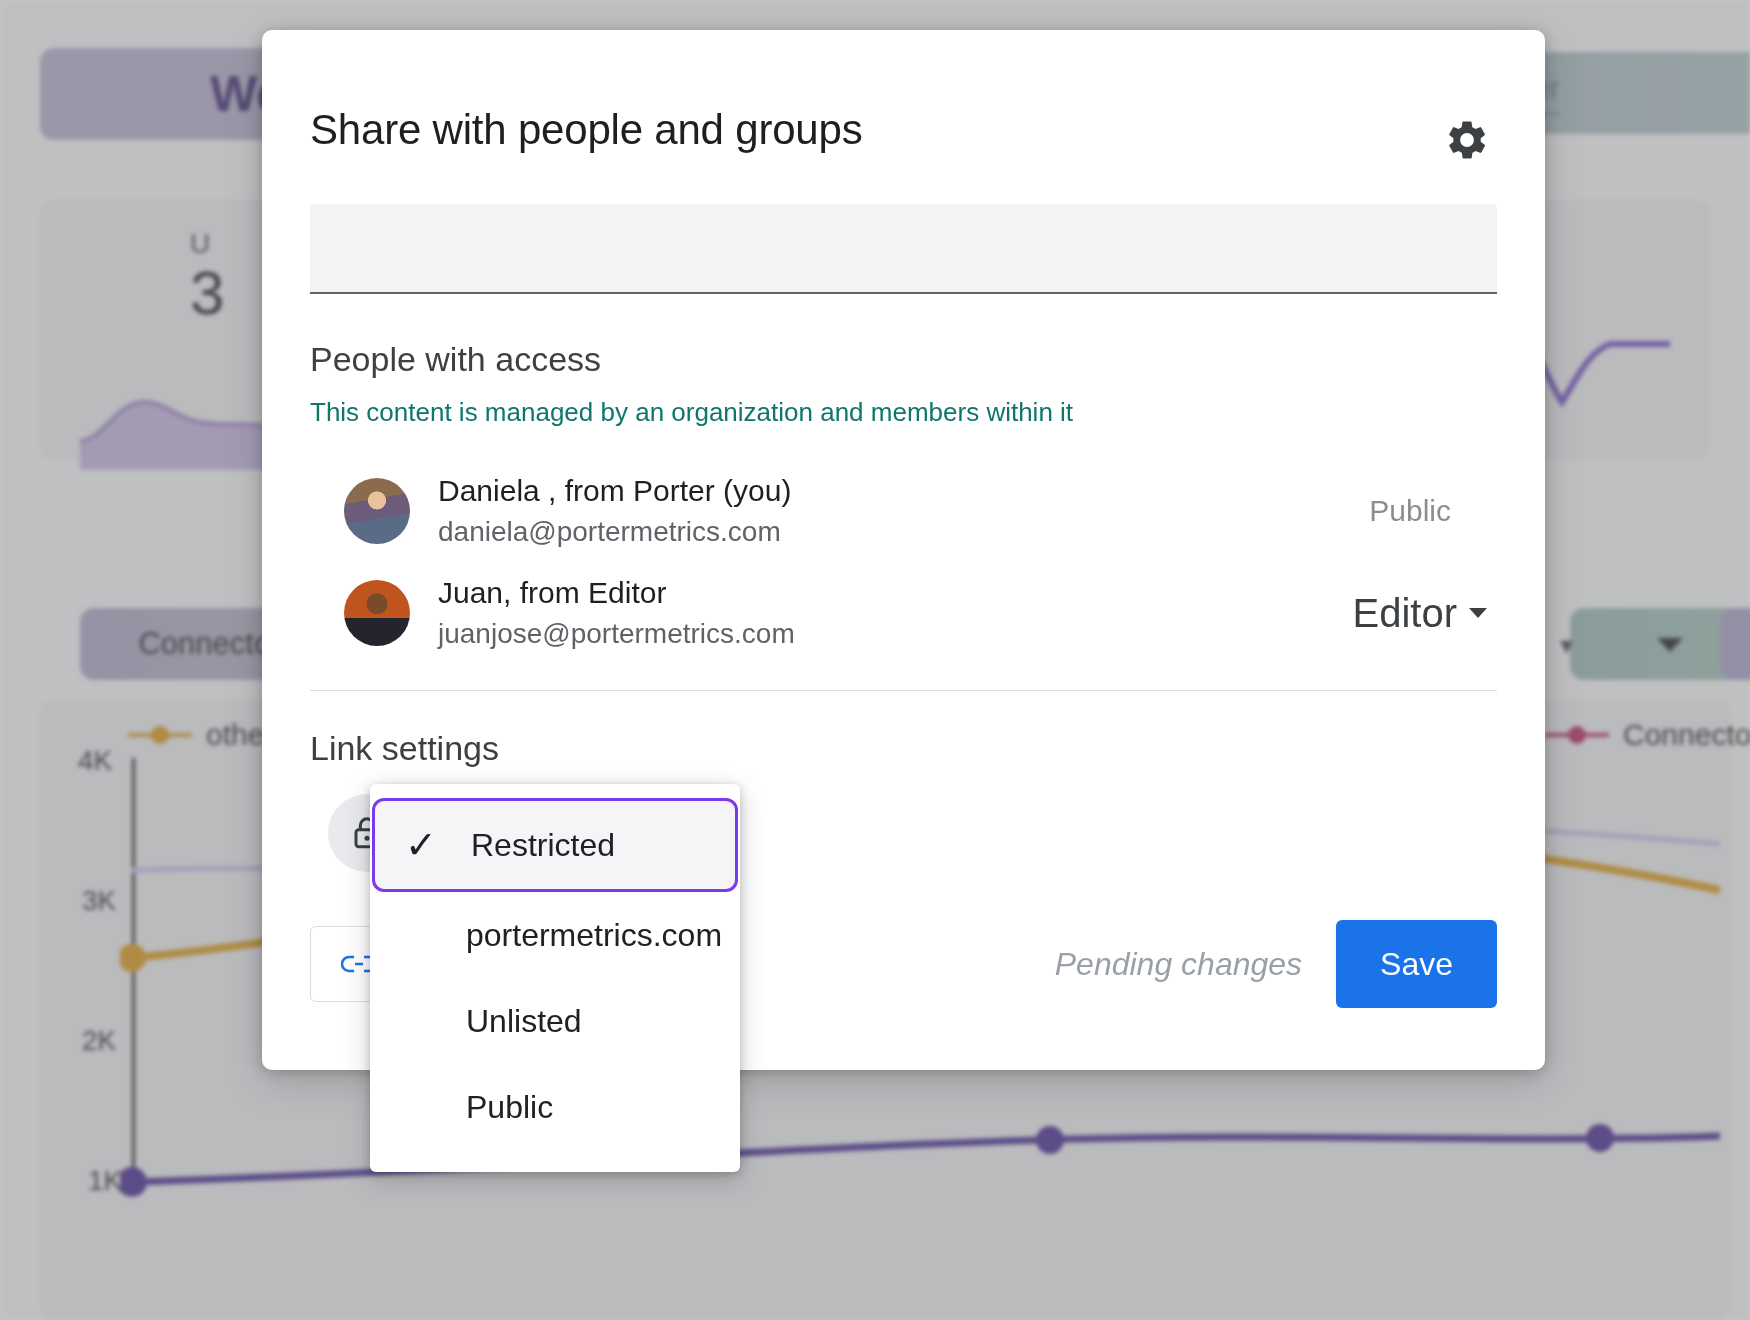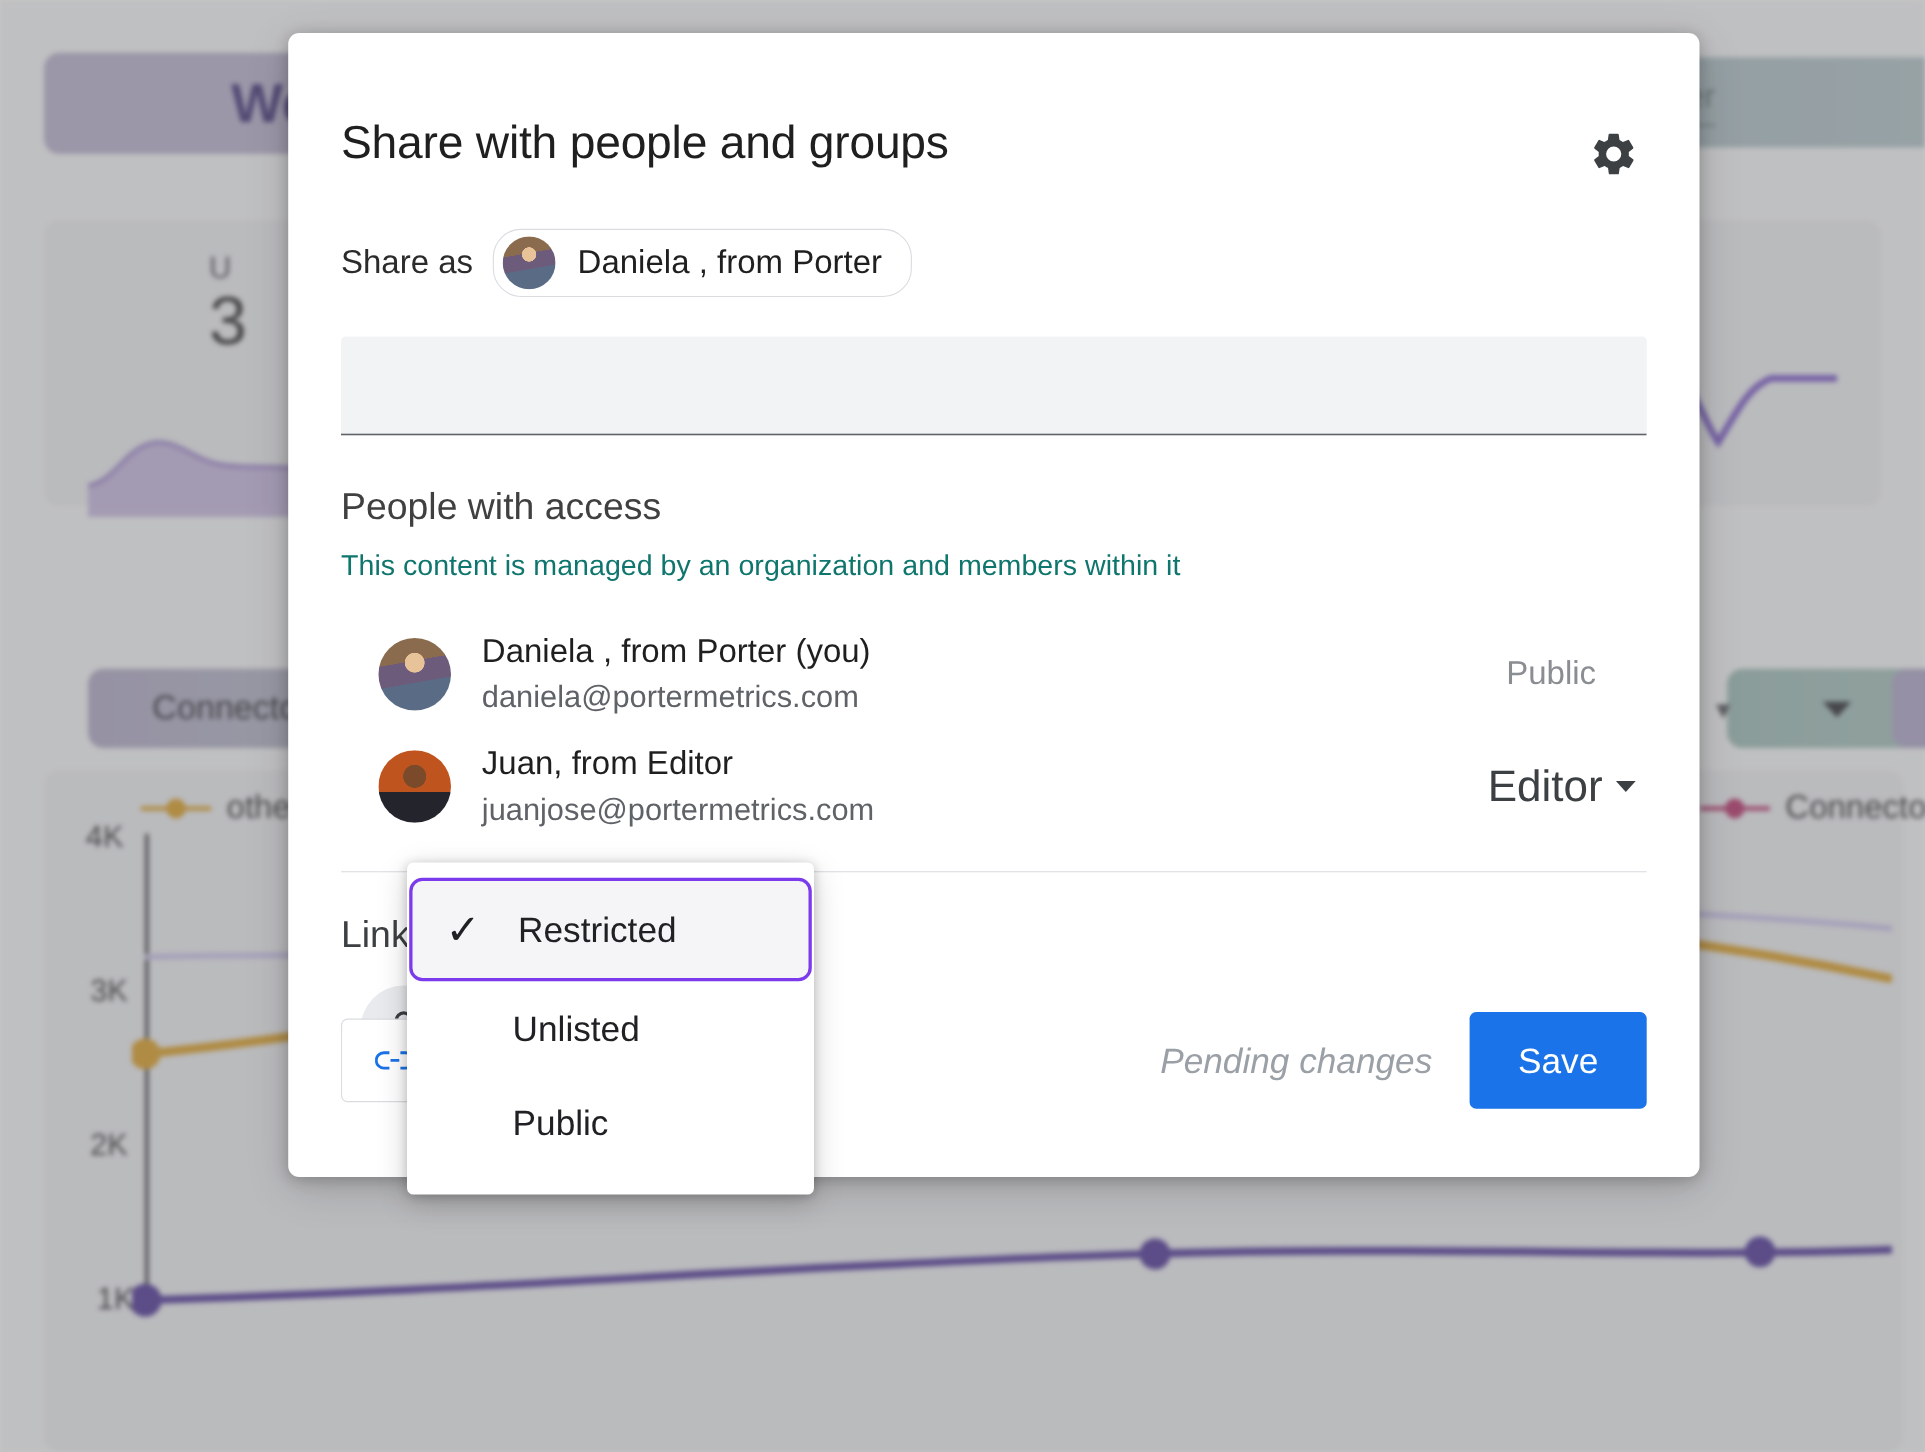--- a/index.html
+++ b/index.html
@@ -402,27 +402,20 @@
 
   <div class="dlg-header">
     <div class="dlg-title">Share with people and groups</div>
     <div class="gear-btn">
       <svg width="46" height="46" viewBox="0 0 24 24">
         <path fill="#3c4043" d="M19.14,12.94a7.07,7.07,0,0,0,0-1.88l2-1.58a.5.5,0,0,0,.12-.64l-1.9-3.3a.5.5,0,0,0-.6-.22l-2.39.96a7.3,7.3,0,0,0-1.62-.94l-.36-2.54a.5.5,0,0,0-.5-.42h-3.8a.5.5,0,0,0-.5.42l-.36,2.54a7.3,7.3,0,0,0-1.62.94L5.3,5.32a.5.5,0,0,0-.6.22L2.8,8.84a.5.5,0,0,0,.12.64l2,1.58a7.07,7.07,0,0,0,0,1.88l-2,1.58a.5.5,0,0,0-.12.64l1.9,3.3a.5.5,0,0,0,.6.22l2.39-.96a7.3,7.3,0,0,0,1.62.94l.36,2.54a.5.5,0,0,0,.5.42h3.8a.5.5,0,0,0,.5-.42l.36-2.54a7.3,7.3,0,0,0,1.62-.94l2.39.96a.5.5,0,0,0,.6-.22l1.9-3.3a.5.5,0,0,0-.12-.64ZM12,15.6A3.6,3.6,0,1,1,15.6,12,3.6,3.6,0,0,1,12,15.6Z"></path>
       </svg>
     </div>
   </div>
 
-  <div class="share-as-row">
-    <div class="share-as-label">Share as</div>
-    <div class="share-as-chip">
-      <div class="avatar avatar-d" style="width:48px;height:48px"></div>
-      <span class="chip-name">Daniela , from Porter</span>
-    </div>
-  </div>
 
   <div class="search-field" title=""></div>
 
   <div class="section-title">People with access</div>
   <div class="section-sub">This content is managed by an organization and members within it</div>
 
   <div class="people-list">
 
     <div class="person-row">
       <div class="avatar avatar-d"></div>
@@ -481,20 +474,24 @@
   </div>
 </div>
 
 <div id="visibility-menu">
 
   <div class="menu-item selected">
     <span class="check-slot">✓</span>
     <span>Restricted</span>
   </div>
 
+  <div class="menu-item">
+    <span class="check-slot"></span>
+    <span>portermetrics.com</span>
+  </div>
 
   <div class="menu-item">
     <span class="check-slot"></span>
     <span>Unlisted</span>
   </div>
 
   <div class="menu-item">
     <span class="check-slot"></span>
     <span>Public</span>
   </div>

